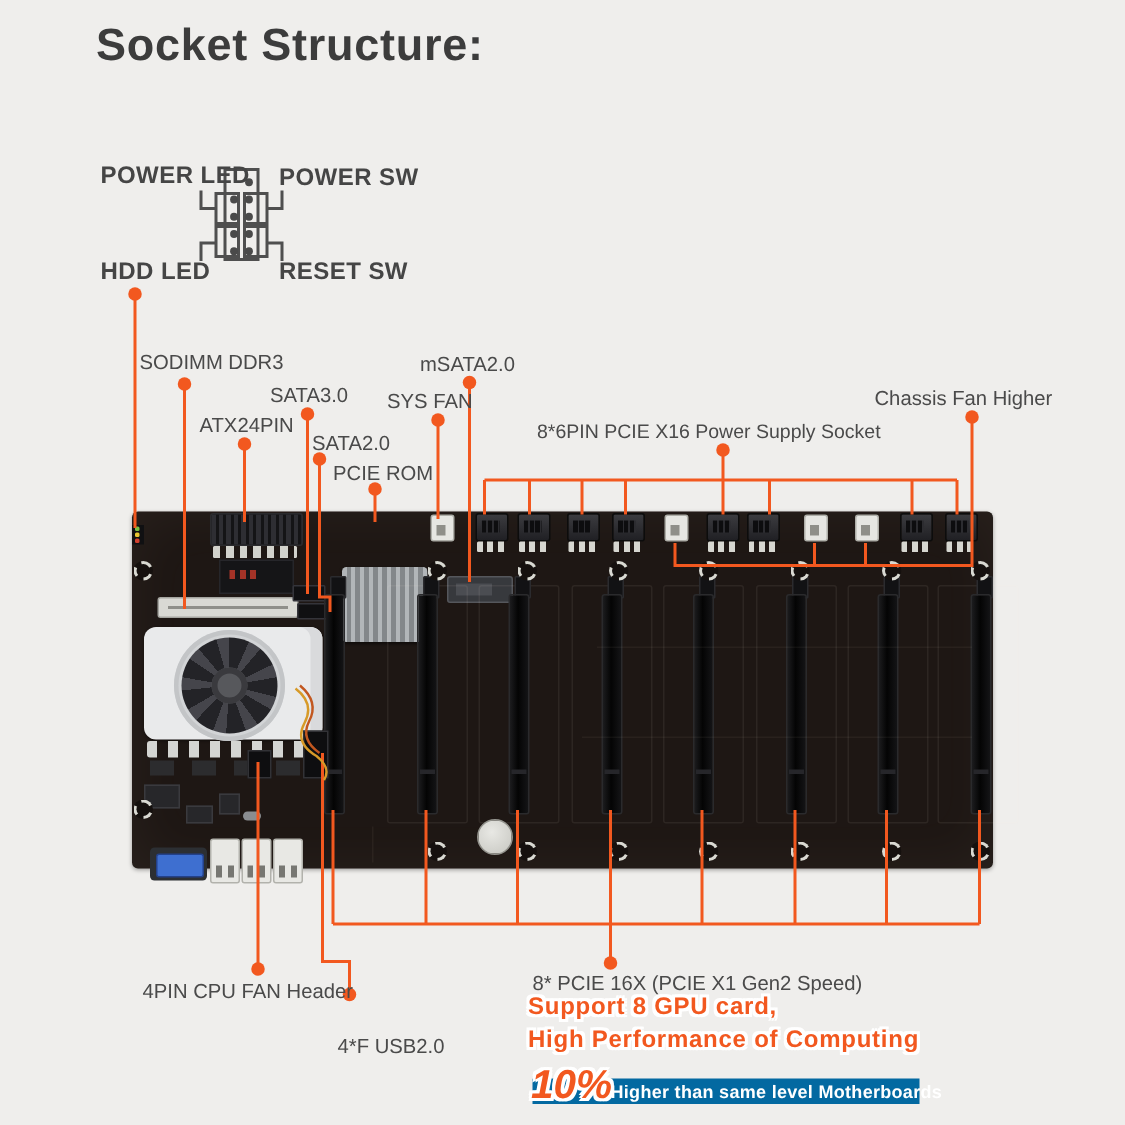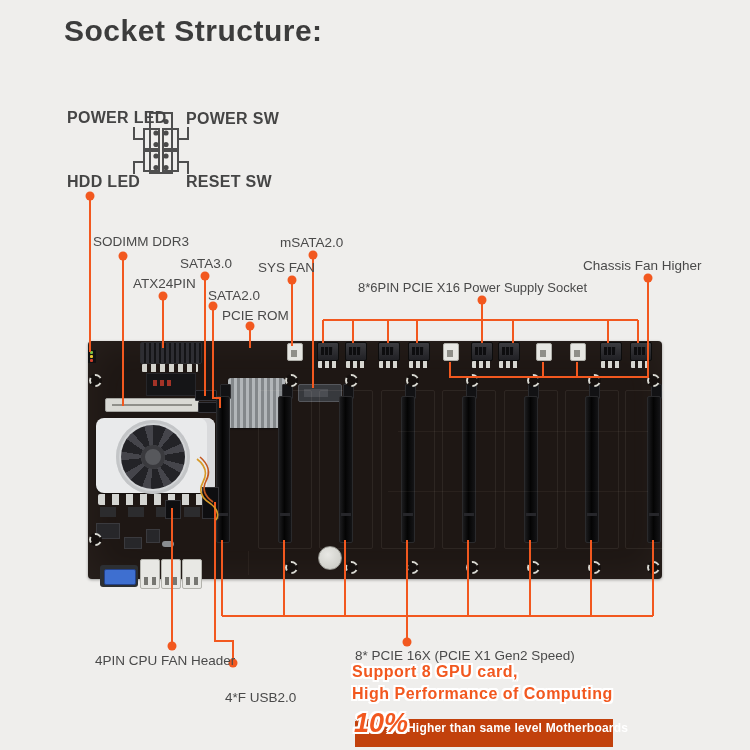--- a/index.html
+++ b/index.html
@@ -4,21 +4,21 @@
 <style>
   html,body{margin:0;padding:0;}
   body{width:750px;height:750px;position:relative;background:#efeeec;overflow:hidden;
        font-family:"Liberation Sans", sans-serif;}
   
   .title{position:absolute;left:64px;top:14px;font-size:30px;font-weight:bold;color:#3c3c3c;letter-spacing:.5px;white-space:nowrap;}
   .lbl{position:absolute;font-size:13.5px;color:#4a4a4a;white-space:nowrap;}
   .plbl{position:absolute;font-size:16px;font-weight:bold;color:#454545;white-space:nowrap;letter-spacing:.3px;}
   .promo{position:absolute;font-size:16px;font-weight:bold;color:#f2581f;white-space:nowrap;letter-spacing:.5px;
     text-shadow:-2px -2px 0 #fff,2px -2px 0 #fff,-2px 2px 0 #fff,2px 2px 0 #fff,-2px 0 0 #fff,2px 0 0 #fff,0 -2px 0 #fff,0 2px 0 #fff;}
-  .statbar{position:absolute;left:355px;top:719px;width:258px;height:28px;background:#c2410c;}
+  .statbar{position:absolute;left:355px;top:719px;width:258px;height:17px;background:#0369a1;}
   .stattext{position:absolute;left:52px;top:2px;font-size:12px;font-weight:bold;color:#fff;white-space:nowrap;letter-spacing:.2px;}
   .statpct{position:absolute;left:354px;top:708px;font-size:27px;font-weight:bold;font-style:italic;color:#f2581f;white-space:nowrap;
     text-shadow:-2px -2px 0 #fff,2px -2px 0 #fff,-2px 2px 0 #fff,2px 2px 0 #fff,-2px 0 0 #fff,2px 0 0 #fff,0 -2px 0 #fff,0 2px 0 #fff;text-align:center;}
   
   .board{position:absolute;left:88px;top:341px;width:574px;height:238px;background:#1e1714;
          border-radius:4px;box-shadow:inset 0 0 40px rgba(255,235,210,.05), 0 1px 3px rgba(0,0,0,.35);}
   .board i{display:block;position:absolute;}
   .slot{top:55px;width:12px;height:145px;background:linear-gradient(90deg,#1c1c1e,#040404 45%,#141416);border:1px solid #2a2a2c;border-radius:2px;}
   .slot:after{content:"";position:absolute;left:1px;right:1px;top:116px;height:3px;background:#26262a;}
   .tab{top:43px;width:9px;height:13px;background:#121214;border:1px solid #2b2b2e;border-radius:1px;}

